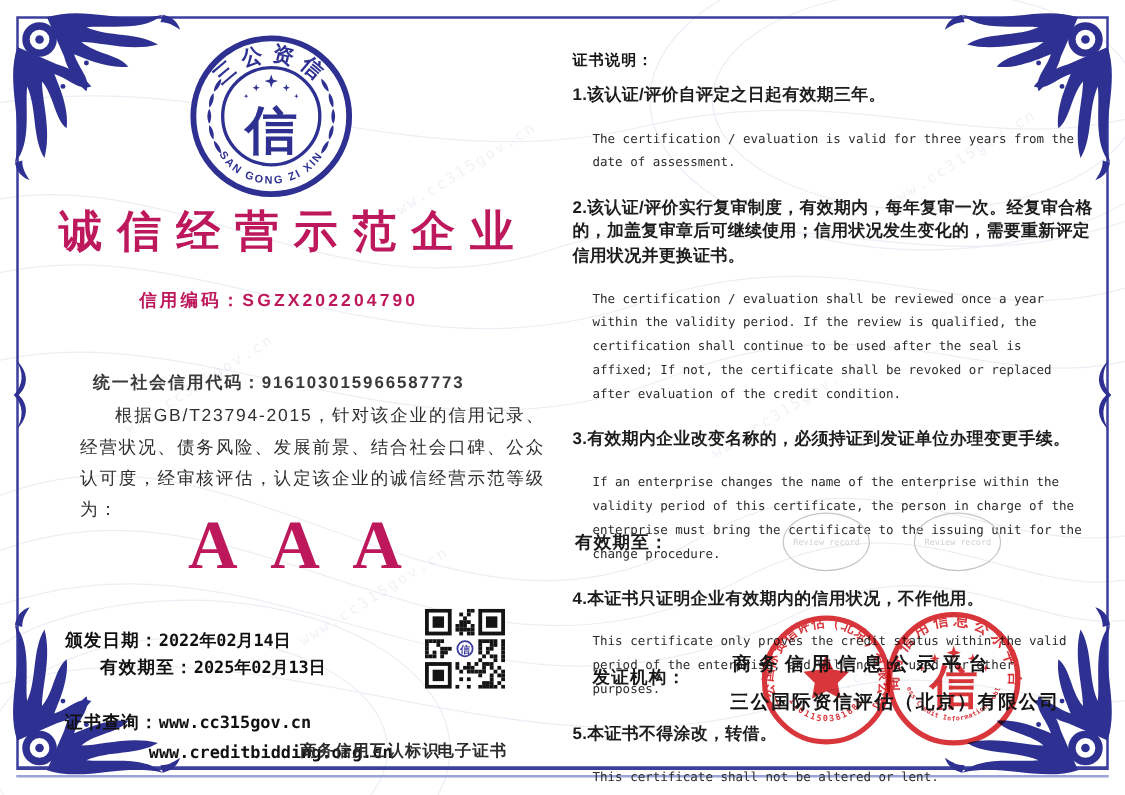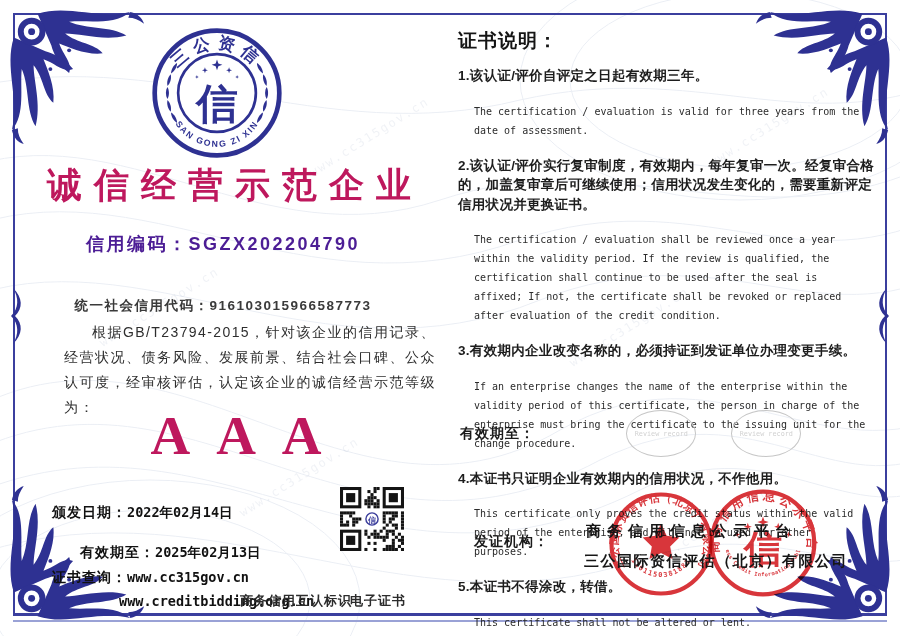--- a/index.html
+++ b/index.html
@@ -23,44 +23,44 @@
   .corner.br{right:4px;bottom:10px;transform:scale(-1,-1);}
   .edge-curl{position:absolute;width:26px;height:56px;}
   .edge-curl.left{left:9px;top:288px;}
   .edge-curl.right{right:9px;top:288px;transform:scaleX(-1);}
 
   
   .logo-wrap{position:absolute;left:150px;top:26px;width:134px;height:134px;}
   .cert-title{position:absolute;left:28px;top:162px;width:390px;text-align:center;
               font-size:35px;font-weight:800;color:#be185d;letter-spacing:12px;padding-left:12px;}
   .credit-line{position:absolute;left:28px;top:232px;width:390px;text-align:center;
-               font-size:18px;color:#4c1d95;letter-spacing:2.5px;font-weight:600;}
+               font-size:14px;color:#be185d;letter-spacing:2.5px;font-weight:600;}
   .uscc-line{position:absolute;left:28px;top:297px;width:390px;text-align:center;
              font-size:13.5px;color:#3a3a3a;letter-spacing:1.5px;font-weight:600;}
   .assess-par{position:absolute;left:64px;top:320px;width:372px;font-size:14px;line-height:25px;
               letter-spacing:1.4px;color:#2e2e2e;text-indent:2em;text-align:justify;font-weight:500;}
   .grade{position:absolute;left:28px;top:404px;width:390px;text-align:center;
          font-family:"Liberation Serif",serif;font-size:55px;font-weight:700;
          color:#be185d;letter-spacing:26px;padding-left:26px;}
 
   .info-row{position:absolute;font-size:14px;white-space:nowrap;}
   .info-label{font-weight:800;color:#111;letter-spacing:1px;}
   .info-value{font-family:"DejaVu Sans Mono",monospace;font-size:13.5px;color:#111;font-weight:600;}
   .row-issue{left:52px;top:504px;}
-  .row-valid{left:52px;top:544px;padding-left:28px;}
+  .row-valid{left:52px;top:525px;padding-left:28px;}
   .row-query{left:52px;top:569px;}
   .row-query2{left:119px;top:593px;}
   .bcc-wrap{position:absolute;left:250px;top:494px;width:88px;height:58px;}
   .qr-wrap{position:absolute;left:340px;top:487px;width:64px;height:64px;}
   .caption{position:absolute;font-size:13px;color:#2c2c2c;font-weight:600;letter-spacing:1px;white-space:nowrap;}
   .cap-bcc{left:240px;top:592px;}
   .cap-qr{left:350px;top:592px;}
 
   
-  .exp-heading{position:absolute;left:458px;top:28px;font-size:19px;font-weight:800;
+  .exp-heading{position:absolute;left:458px;top:40px;font-size:12px;font-weight:800;
                color:#151515;letter-spacing:1px;}
   .exp-list{position:absolute;left:458px;top:66px;width:424px;}
   .exp-zh{margin:0;font-size:13.5px;line-height:19.5px;font-weight:700;color:#1d1d1d;letter-spacing:0.3px;}
   .exp-en{margin:16px;font-family:"DejaVu Sans Mono",monospace;font-size:10px;line-height:19px;
           color:#2b2b2b;letter-spacing:0px;}
 
   .annual-label{position:absolute;left:460px;top:425px;font-size:14px;font-weight:800;letter-spacing:1px;}
   .review-oval{position:absolute;width:68px;height:45px;border:1px solid #c6c6c6;border-radius:50%;
                display:flex;align-items:center;justify-content:center;background:transparent;}
   .oval-1{left:626px;top:410px;}

